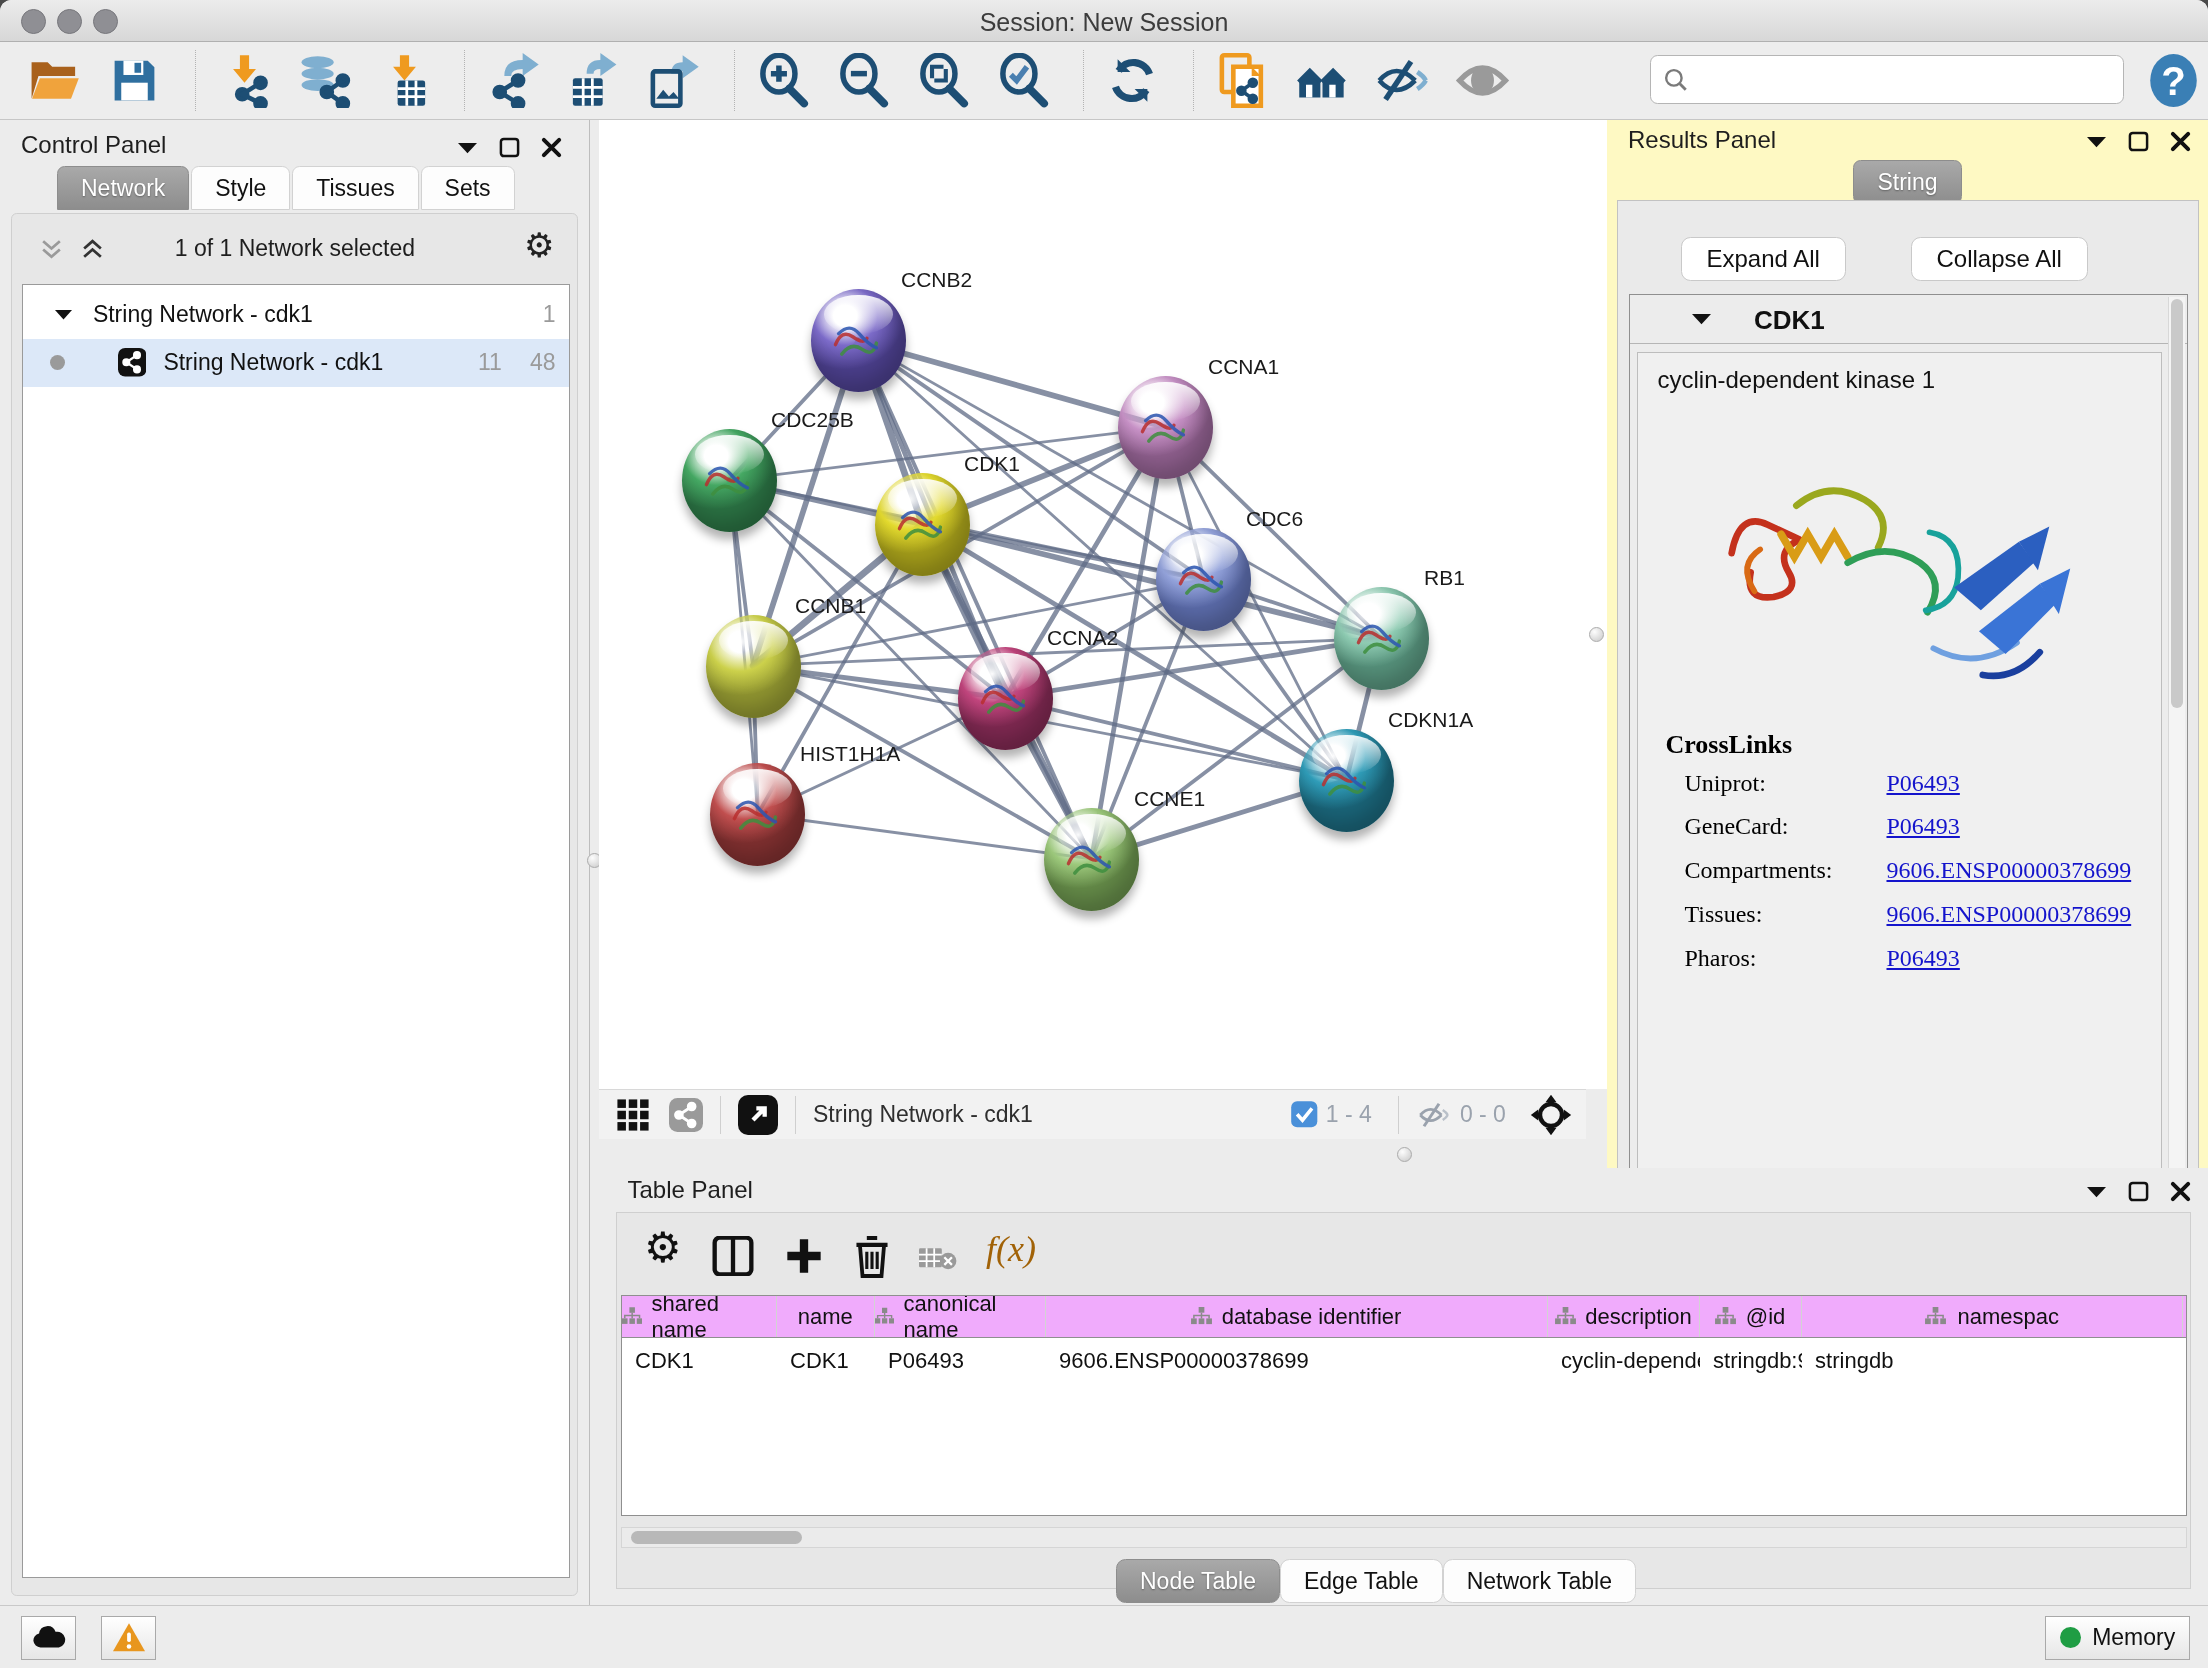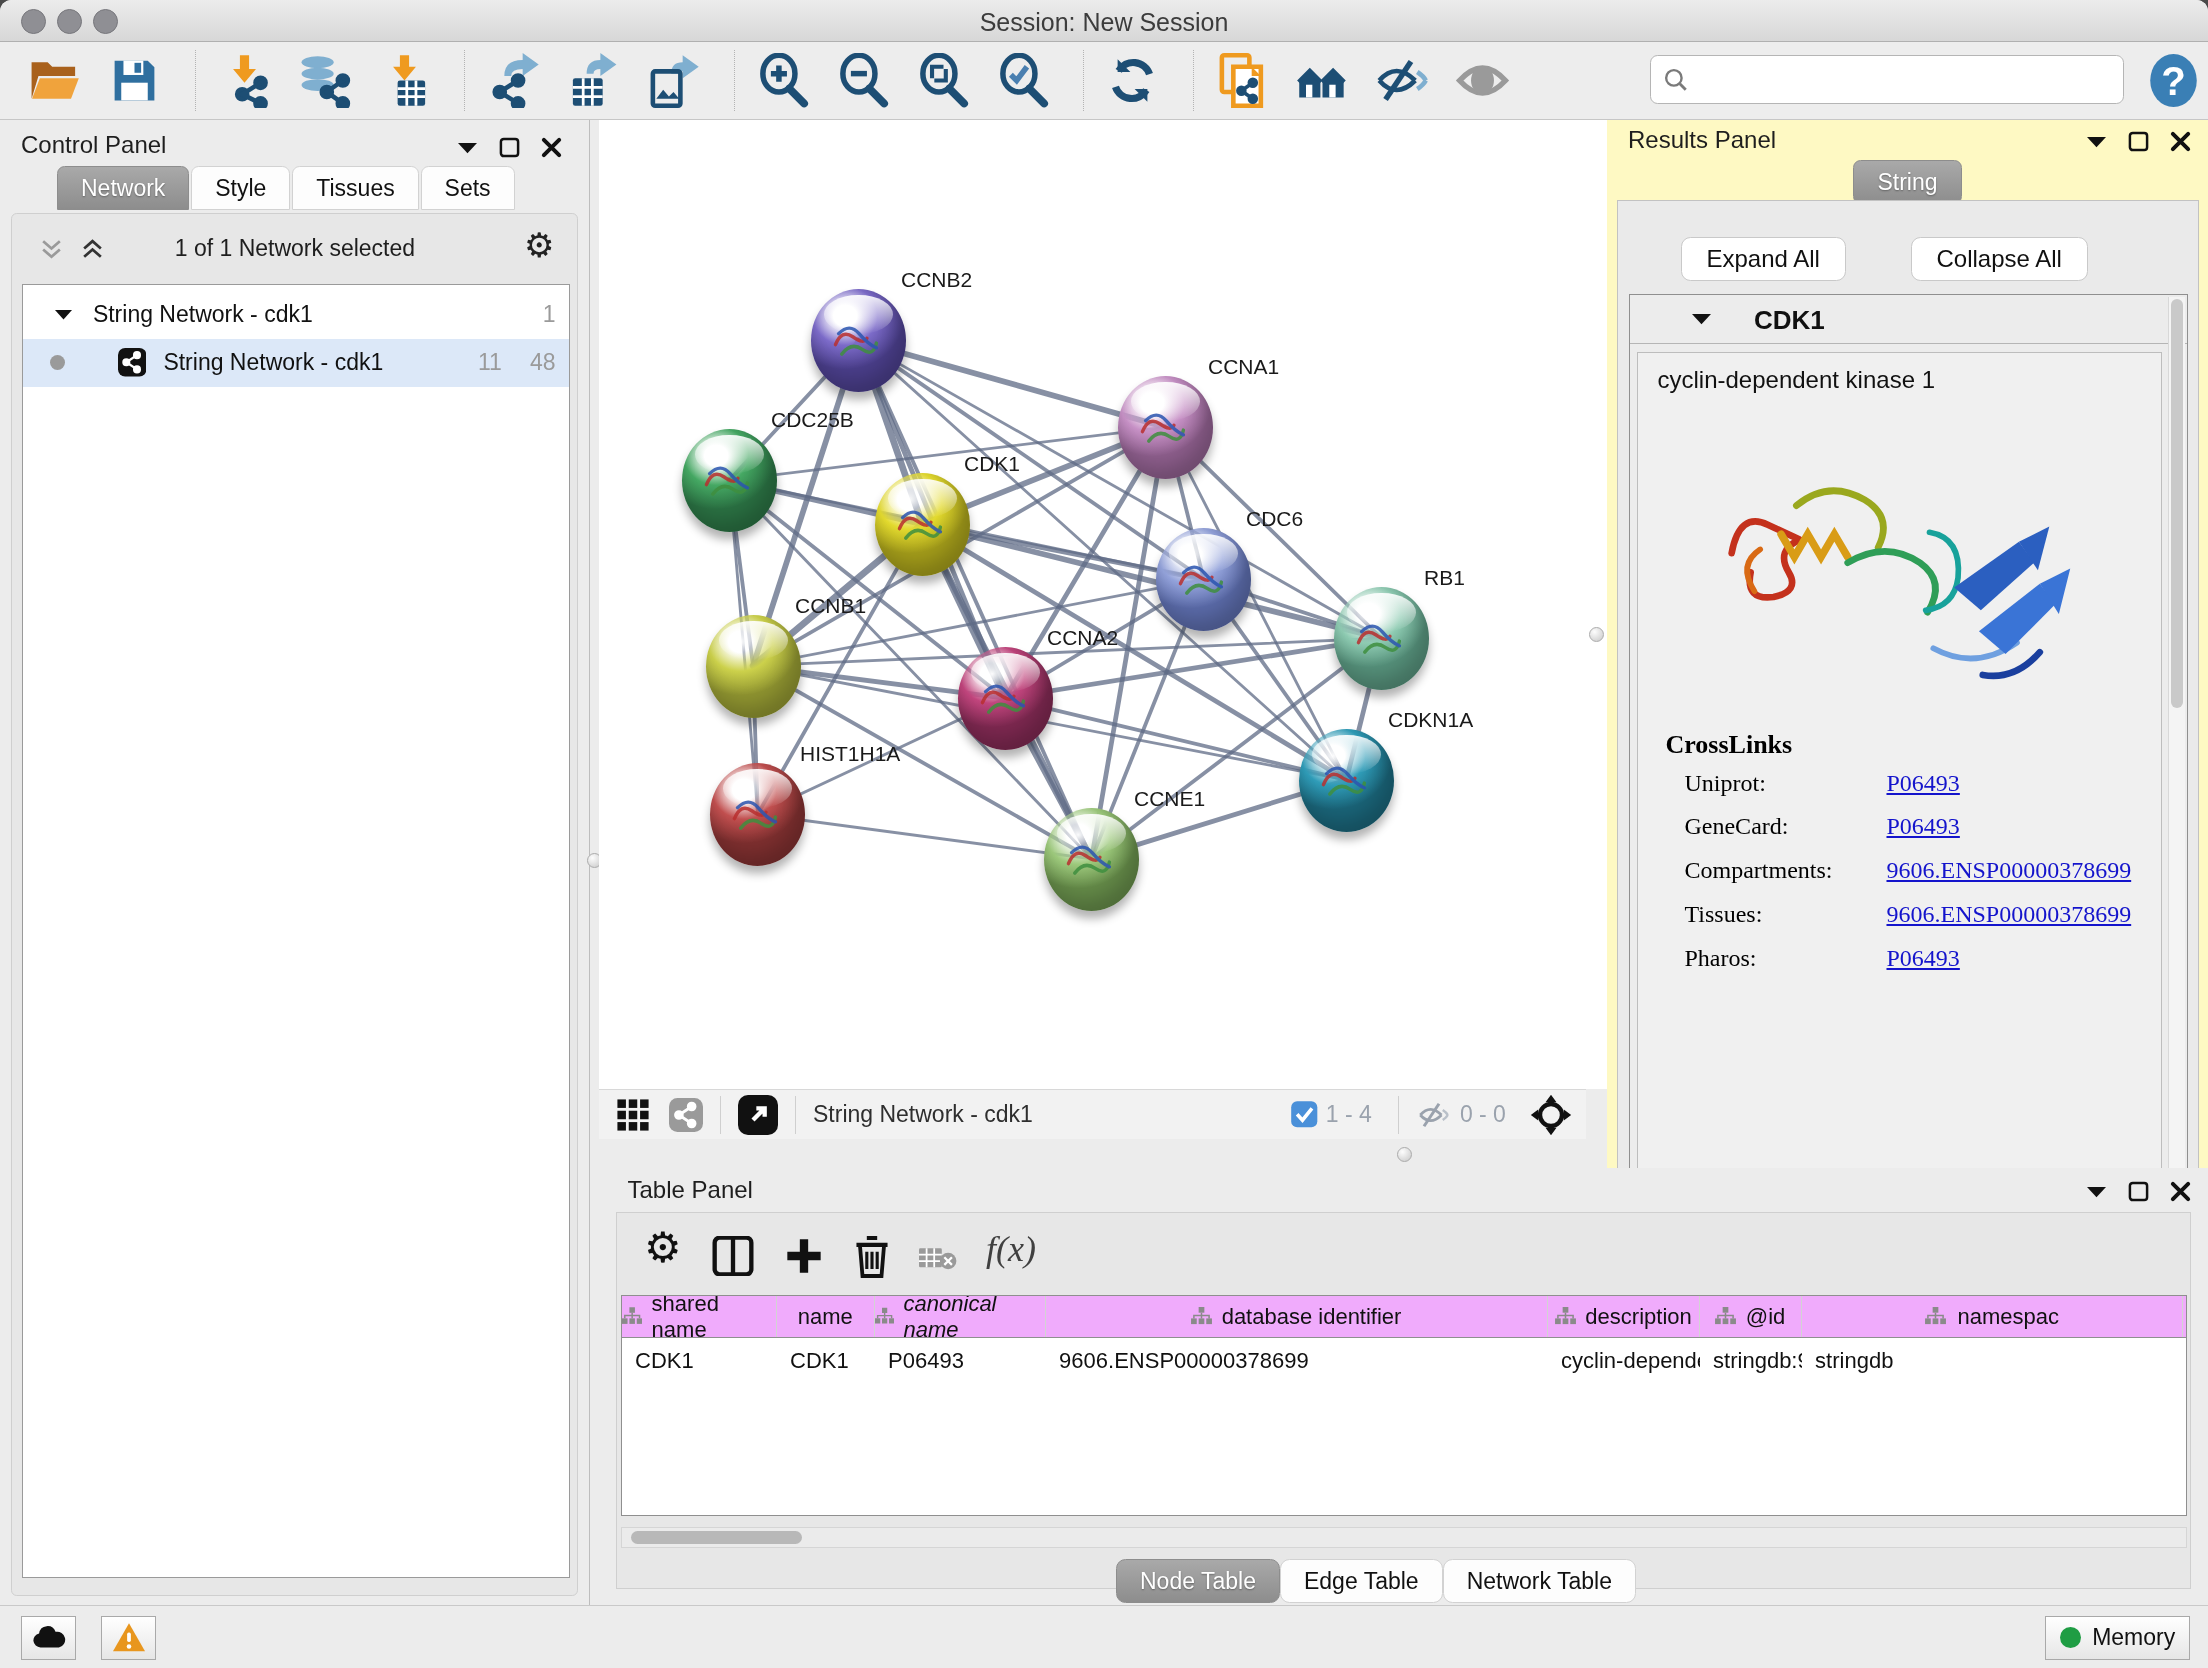--- a/index.html
+++ b/index.html
@@ -652,39 +652,39 @@
           <path d="M8 1h6M2 5h18" stroke="#111" stroke-width="2.4"></path>
           <path d="M4 5h14l-1.5 18h-11z" fill="none" stroke="#111" stroke-width="2.2"></path>
           <path d="M8 9v10M11 9v10M14 9v10" stroke="#111" stroke-width="1.8"></path>
         </svg>
       <svg class="tp-ic" style="left:302px;top:32px" width="38" height="27" viewBox="0 0 30 20">
           <rect x="0" y="2" width="18" height="15" rx="1" fill="#9a9a9a"></rect>
           <path d="M0 7h18M0 12h18M6 2v15M12 2v15" stroke="#fff" stroke-width="1.4"></path>
           <circle cx="23" cy="12" r="6.5" fill="#9a9a9a"></circle>
           <path d="M20 9l6 6M26 9l-6 6" stroke="#fff" stroke-width="1.8"></path>
         </svg>
-      <span class="tp-ic serif" style="left:369px;top:15px;font-size:36px;font-style:italic;color:#404040">f(x)</span>
+      <span class="tp-ic serif" style="left:369px;top:15px;font-size:36px;font-style:italic;color:#a16207">f(x)</span>
       <div id="tp-table">
         <div id="tp-header">
             <div class="th" style="width: 155px;">
               <svg width="21" height="19" viewBox="0 0 22 20">
                 <g fill="#8a8a8a">
                   <rect x="8" y="0" width="6" height="6"></rect>
                   <rect x="0" y="12" width="6" height="6"></rect>
                   <rect x="8" y="12" width="6" height="6"></rect>
                   <rect x="16" y="12" width="6" height="6"></rect>
                 </g>
                 <path d="M11 6v3M3 12V9h16v3M11 9v3" stroke="#8a8a8a" stroke-width="1.6" fill="none"></path>
               </svg>
               <span>shared name</span>
             </div>
             <div class="th" style="width: 98px;">
               <span>name</span>
             </div>
-            <div class="th" style="width: 171px; font-style: italic;">
+            <div class="th" style="width: 171px;">
               <svg width="21" height="19" viewBox="0 0 22 20">
                 <g fill="#8a8a8a">
                   <rect x="8" y="0" width="6" height="6"></rect>
                   <rect x="0" y="12" width="6" height="6"></rect>
                   <rect x="8" y="12" width="6" height="6"></rect>
                   <rect x="16" y="12" width="6" height="6"></rect>
                 </g>
                 <path d="M11 6v3M3 12V9h16v3M11 9v3" stroke="#8a8a8a" stroke-width="1.6" fill="none"></path>
               </svg>
               <span>canonical name</span>

